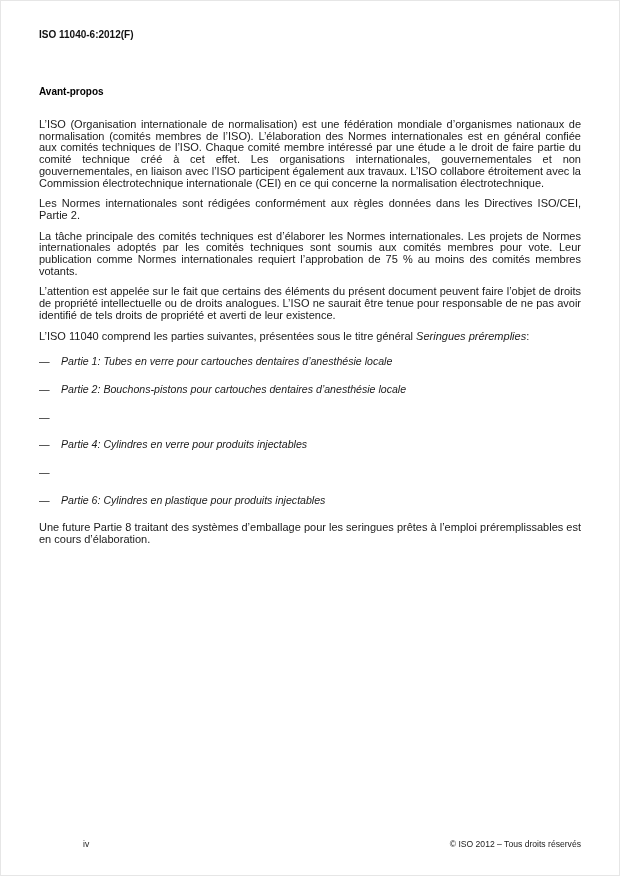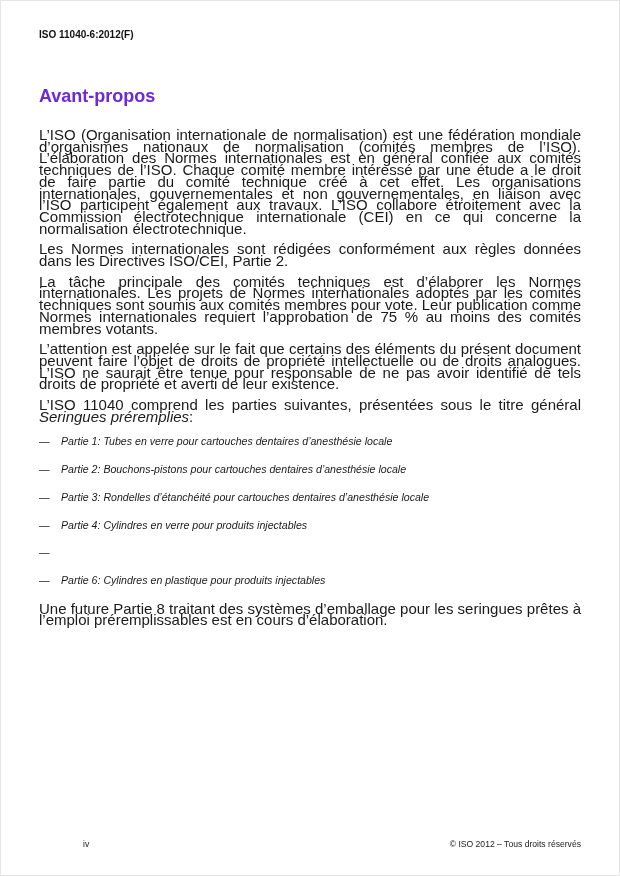--- a/index.html
+++ b/index.html
@@ -20,27 +20,27 @@
   }
   .content {
     padding: 28px 38px 0 38px;
   }
   .doc-header {
     font-size: 10px;
     font-weight: bold;
     color: #111;
   }
   .doc-title {
-    font-size: 18px;
+    font-size: 10px;
     font-weight: bold;
     margin: 46px 0 22px 0;
-    color: #6d28d9;
+    color: #000000;
   }
   .body-text {
-    font-size: 15px;
+    font-size: 11px;
     line-height: 11.7px;
     text-align: justify;
     margin: 0 0 9px 0;
   }
   .italic {
     font-style: italic;
   }
   .part-list {
     margin: 14px 0 4px 0;
   }
@@ -96,21 +96,20 @@
       <div class="list-item">
         <span class="dash">—</span>
         <span class="list-text">Partie 1: Tubes en verre pour cartouches dentaires d’anesthésie locale</span>
       </div>
       <div class="list-item">
         <span class="dash">—</span>
         <span class="list-text">Partie 2: Bouchons-pistons pour cartouches dentaires d’anesthésie locale</span>
       </div>
       <div class="list-item">
         <span class="dash">—</span>
-        <span class="list-text">Partie 3: Rondelles d’étanchéité pour cartouches dentaires d’anesthésie locale</span>
       </div>
       <div class="list-item">
         <span class="dash">—</span>
         <span class="list-text">Partie 4: Cylindres en verre pour produits injectables</span>
       </div>
       <div class="list-item">
         <span class="dash">—</span>
       </div>
       <div class="list-item">
         <span class="dash">—</span>

